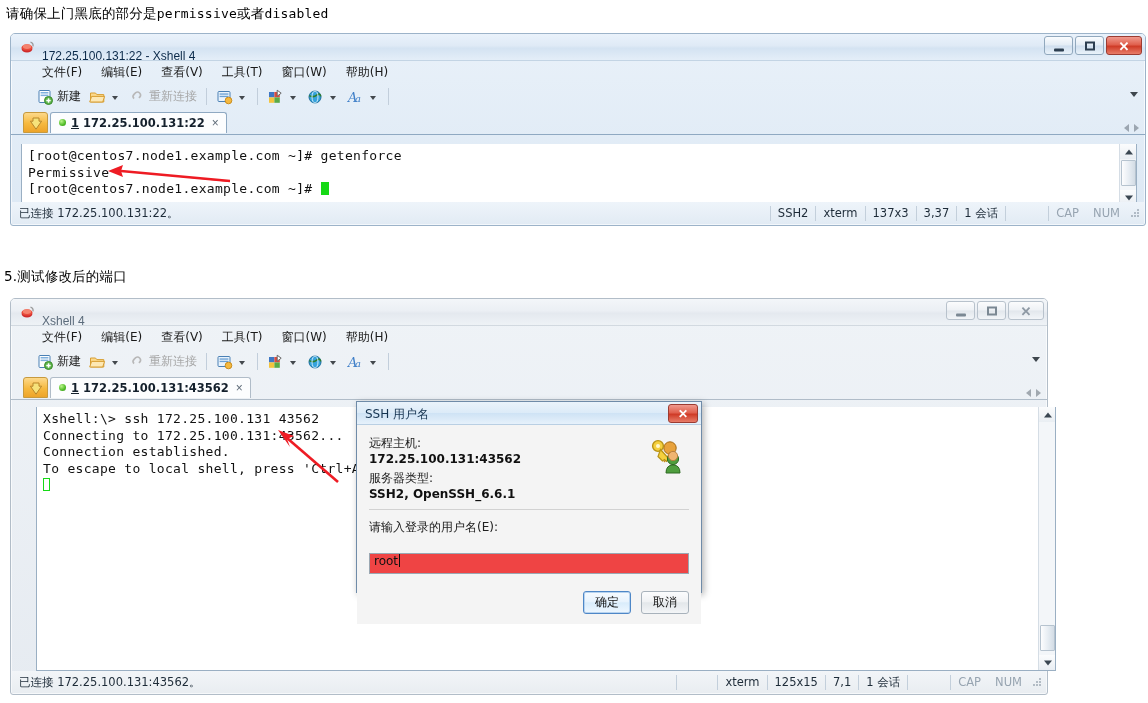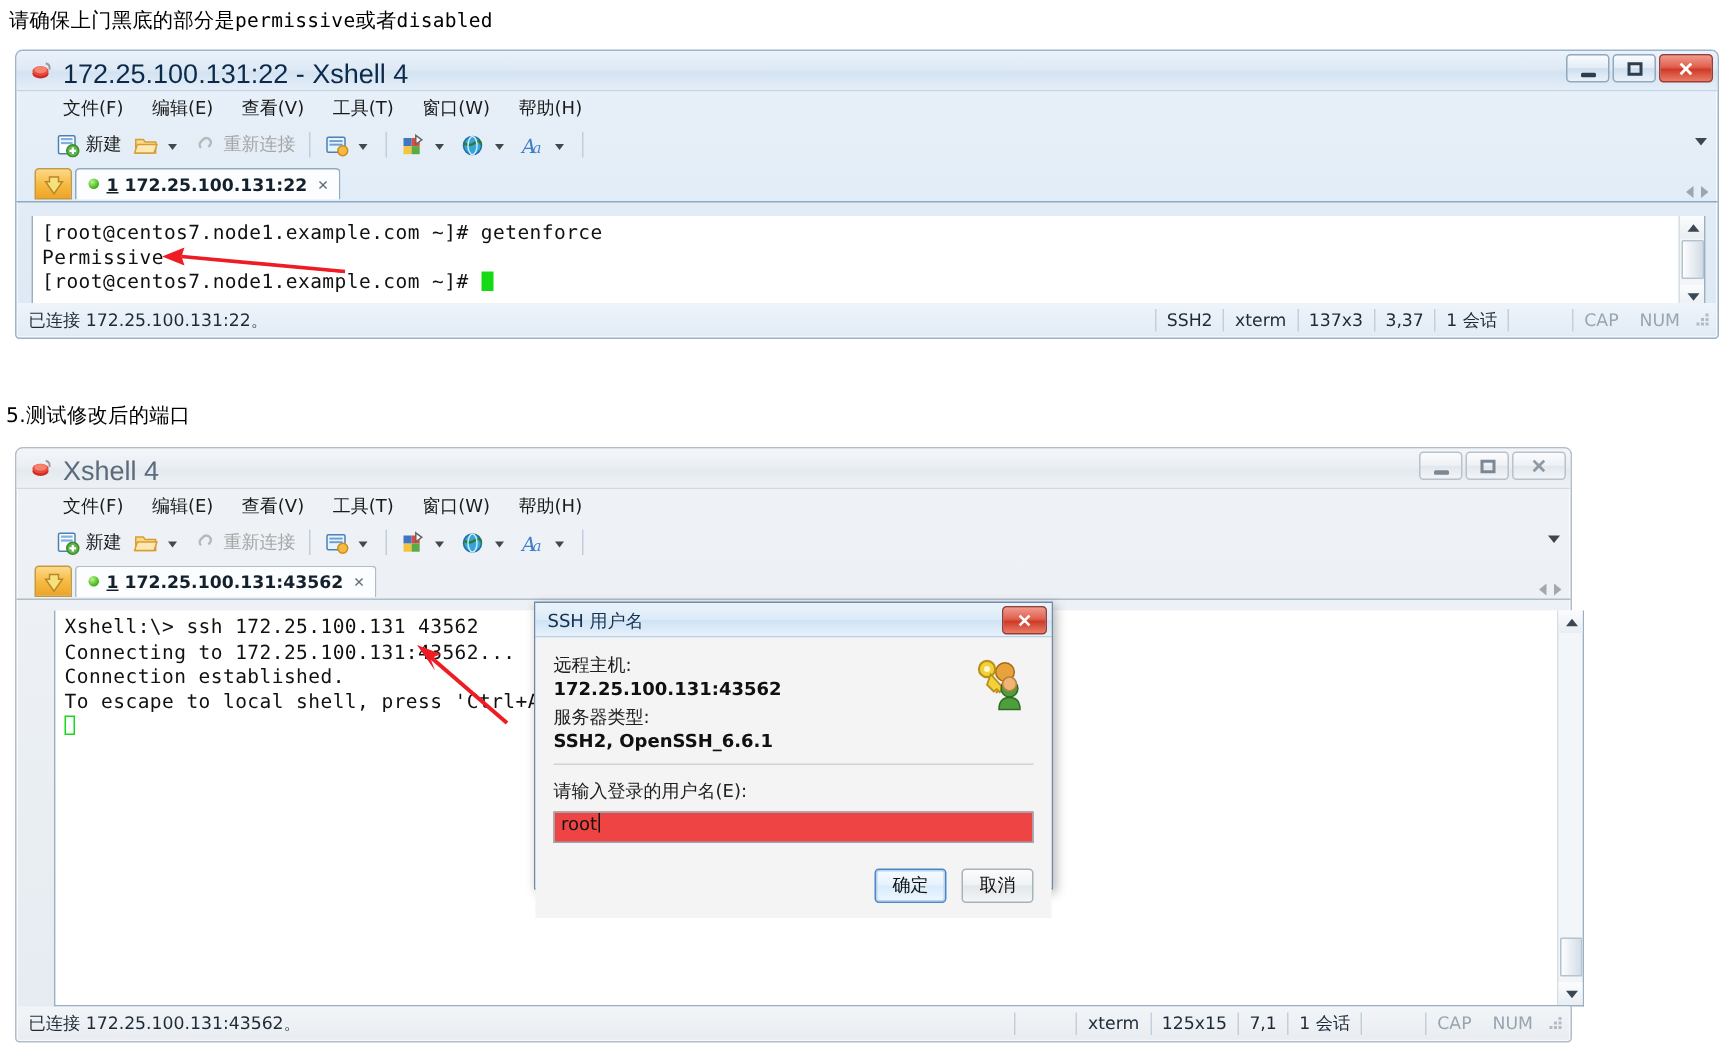--- a/index.html
+++ b/index.html
@@ -34,21 +34,21 @@
     height:26px;position:relative;
     background:linear-gradient(180deg,#eaf2fb 0%,#dfeaf6 45%,#d4e3f2 55%,#e4eef8 100%);
     border-radius:4px 4px 0 0;
     border-bottom:1px solid #c3d4e4;
   }
   .win.inactive .titlebar{
     background:linear-gradient(180deg,#f3f6f9 0%,#ebeff4 45%,#e4e9ef 55%,#eef2f6 100%);
     border-bottom:1px solid #d2d9e0;
   }
   .title-text{
-    position:absolute;left:31px;top:5px;font-size:18px;color:#0b2a4a;
+    position:absolute;left:31px;top:15px;font-size:12px;color:#0b2a4a;
     font-family:"Liberation Sans",sans-serif;white-space:nowrap;
   }
   .win.inactive .title-text{color:#5b6b7b;}
   .app-icon{
     position:absolute;left:9px;top:5px;width:16px;height:16px;
   }
   .winbtns{position:absolute;top:2px;right:3px;display:flex;gap:2px;}
   .wb{
     width:29px;height:19px;border:1px solid #91a8bd;border-radius:3px;
     background:linear-gradient(180deg,#fafcfe 0%,#e3ecf5 48%,#cfdeee 52%,#e9f2fa 100%);
@@ -182,21 +182,21 @@
     position:absolute;right:3px;top:2px;width:28px;height:17px;border-radius:3px;
     border:1px solid #9c3b31;
     background:linear-gradient(180deg,#f09a8e 0%,#e0604e 45%,#cf3b27 55%,#e87c68 100%);
   }
   .dlg-close span{position:absolute;left:50%;top:50%;transform:translate(-50%,-50%);color:#fff;font:bold 12px "Liberation Sans",sans-serif;}
   .dlg-body{position:relative;background:#f4f4f4;padding:10px 12px 0 12px;}
   .dlg-row{display:flex;align-items:baseline;margin-bottom:4px;flex-direction:column;}
   .dlg-k{width:84px;font-size:12px;color:#202020;font-family:"DejaVu Sans","Liberation Sans",sans-serif;}
   .dlg-v{font-size:12px;font-weight:bold;color:#101010;font-family:"DejaVu Sans","Liberation Sans",sans-serif;}
   .dlg-hr{height:1px;background:#d2d2d2;margin:8px 0 0 0;}
-  .dlg-prompt{font-size:12px;color:#202020;margin:9px 0 5px 0;font-family:"DejaVu Sans","Liberation Sans",sans-serif;}
+  .dlg-prompt{font-size:12px;color:#202020;margin:9px 0 17px 0;font-family:"DejaVu Sans","Liberation Sans",sans-serif;}
   .dlg-input{
     height:21px;background:#ef4444;border:1px solid #9aa7b2;box-sizing:border-box;
     display:flex;align-items:flex-start;padding:0 4px;font-size:12px;color:#111;
     font-family:"DejaVu Sans","Liberation Sans",sans-serif;
   }
   .caret-bar{display:inline-block;width:1px;height:13px;background:#111;margin-left:1px;}
   .dlg-btns{display:flex;justify-content:flex-end;gap:10px;padding:17px 12px 10px 12px;background:#f4f4f4;}
   .btn{
     width:48px;height:23px;border-radius:3px;border:1px solid #a8b2bb;box-sizing:border-box;
     background:linear-gradient(180deg,#fbfcfd 0%,#f0f2f4 45%,#e3e7ea 52%,#f3f5f7 100%);

